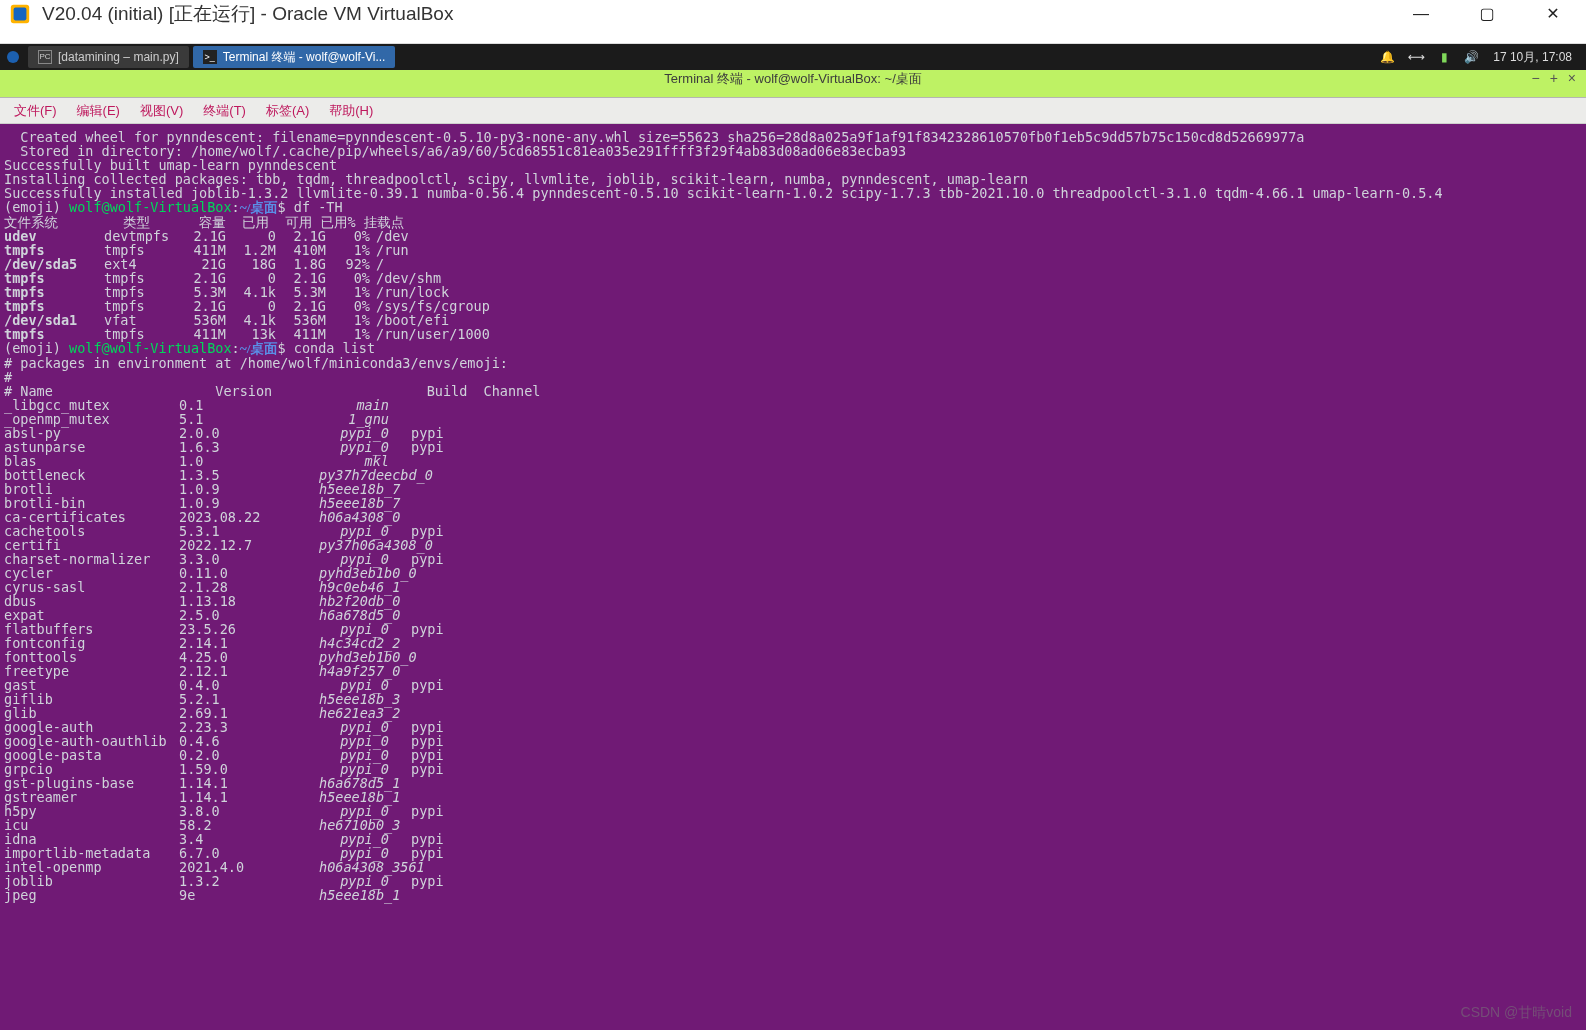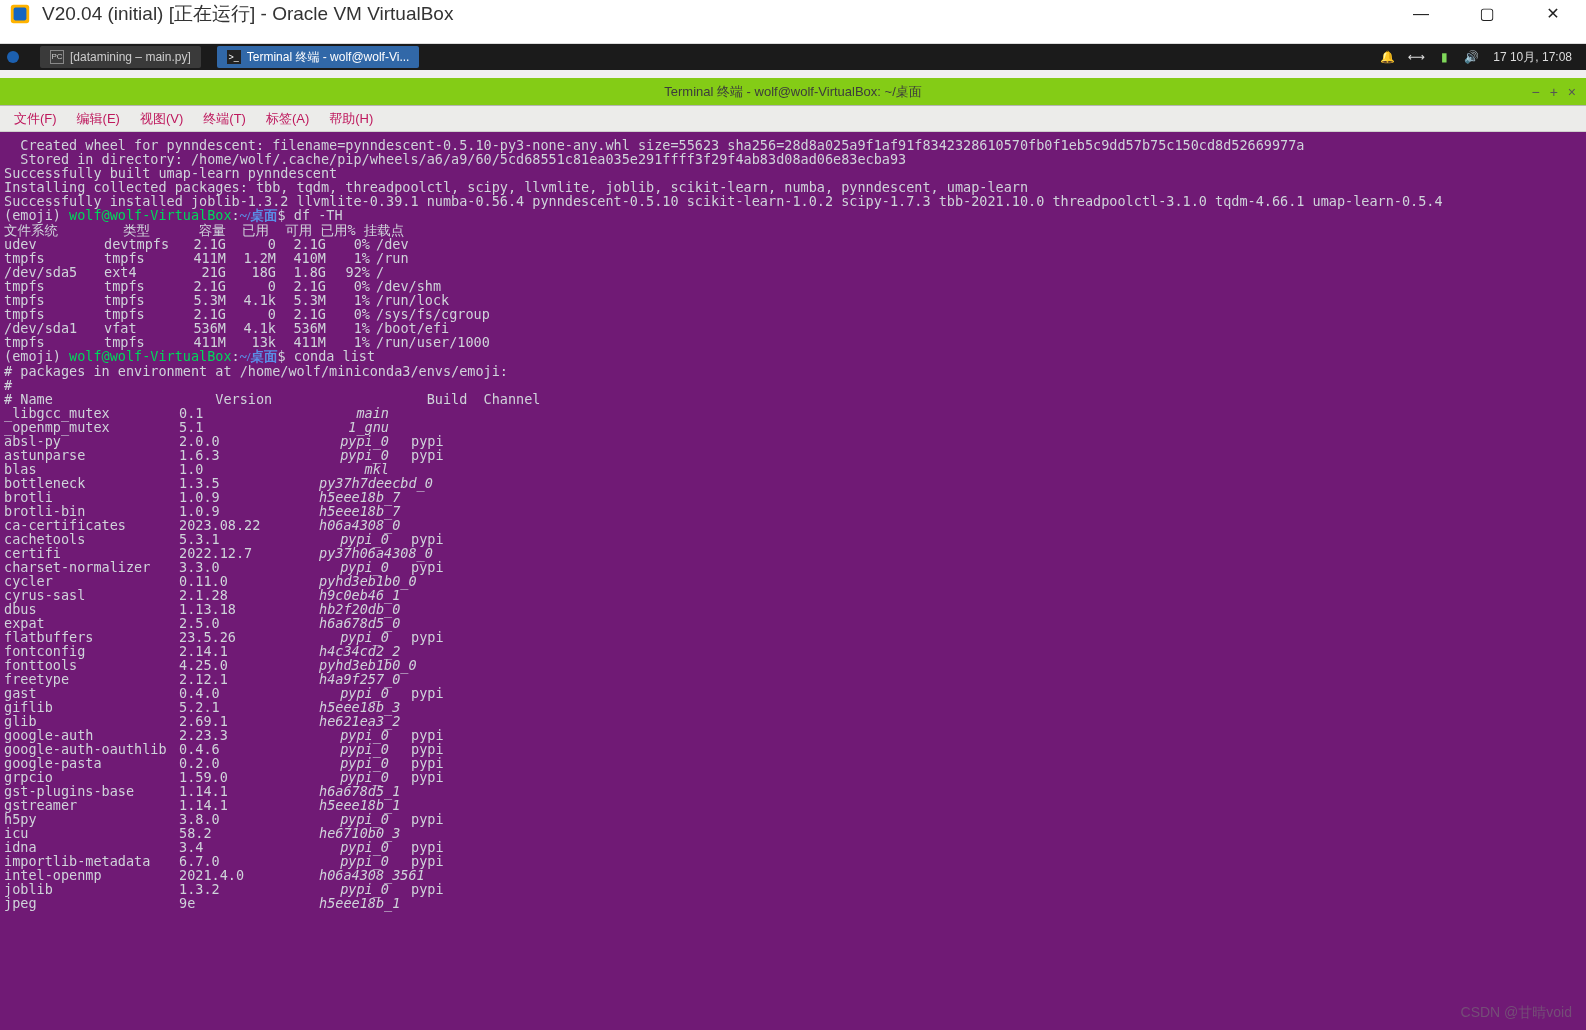--- a/index.html
+++ b/index.html
@@ -8,30 +8,30 @@
 
 .win-titlebar { height:44px; background:#fff; display:flex; align-items:center; padding:0 0 16px 8px; border-bottom:1px solid #ddd; }
 .vb-icon { width:24px; height:24px; margin-right:10px; display:inline-flex; align-items:center; justify-content:center; }
 .vb-icon svg { width:22px; height:22px; }
 .win-title { font-size:19px; color:#333; flex:1; }
 .win-btns { display:flex; height:100%; }
 .win-btn { width:66px; display:flex; align-items:center; justify-content:center; font-size:16px; color:#222; }
 
 
 .ubuntu-panel { height:26px; background:#1b1b1b; color:#ddd; display:flex; align-items:center; font-size:12px; }
-.panel-left { display:flex; align-items:center; gap:12px; }
+.panel-left { display:flex; align-items:center; gap:0; }
 .panel-icon { width:26px; height:26px; display:flex; align-items:center; justify-content:center; }
 .taskbar-item { height:22px; padding:0 10px; margin:2px 2px; display:flex; align-items:center; gap:6px; font-size:12px; border-radius:2px; }
 .taskbar-item.inactive { background:#3a3a3a; color:#ccc; }
 .taskbar-item.active { background:#3168a8; color:#fff; }
 .panel-right { margin-left:auto; display:flex; align-items:center; gap:14px; padding-right:14px; }
 .panel-ric { width:14px; height:14px; display:flex; align-items:center; justify-content:center; }
 
 
-.gterm-titlebar { height:28px; background:#84cc16; color:#3c3c3c; display:flex; align-items:center; font-size:13px; position:relative; border-bottom:1px solid #b5b5b3;margin-top:8px; }
+.gterm-titlebar { height:28px; background:#bef264; color:#3c3c3c; display:flex; font-size:13px; position:relative; border-bottom:1px solid #b5b5b3; }
 .gterm-title { position:absolute; left:0; right:0; text-align:center; }
 .gterm-ctrls { margin-left:auto; display:flex; gap:10px; padding-right:10px; z-index:1; }
 .gterm-ctrl { font-size:14px; color:#555; }
 
 
 .gterm-menubar { height:26px; background:#ececea; display:flex; align-items:center; padding:0 6px; gap:4px; font-size:13px; color:#be185d; border-bottom:1px solid #cfcfcd; }
 .gmenu { padding:2px 8px; }
 
 
 .term-body { background:#701a75; color:#cfd3da; font-family:"DejaVu Sans Mono","Consolas",monospace; font-size:13.5px; line-height:14px; white-space:pre; padding:6px 4px; overflow:hidden; height:calc(100% - 44px - 26px - 28px - 26px); letter-spacing:0px; }
@@ -39,21 +39,21 @@
 .b { color:#5a8ee6; font-weight:bold;font-family:Liberation Serif, serif; }
 
 .watermark { position:absolute; right:14px; bottom:8px; color:rgba(120,120,120,0.55); font-size:14px; font-family:Arial,sans-serif; }
 
 
 .pkg-name { display:inline-block; width:175px; }
 .pkg-ver  { display:inline-block; width:140px; }
 .pkg-bld  { display:inline-block; width:70px; text-align:right;font-style:italic; }
 .pkg-ch   { display:inline-block; padding-left:22px; }
 
-.df-fs   { display:inline-block; width:100px; }
+.df-fs   { display:inline-block; width:100px;font-weight:bold; }
 .df-type { display:inline-block; width:72px; }
 .df-size { display:inline-block; width:50px; text-align:right; }
 .df-used { display:inline-block; width:50px; text-align:right; }
 .df-avail{ display:inline-block; width:50px; text-align:right; }
 .df-pct  { display:inline-block; width:44px; text-align:right; }
 .df-mnt  { display:inline-block; padding-left:6px; }
 </style>
 </head>
 <body>
 

